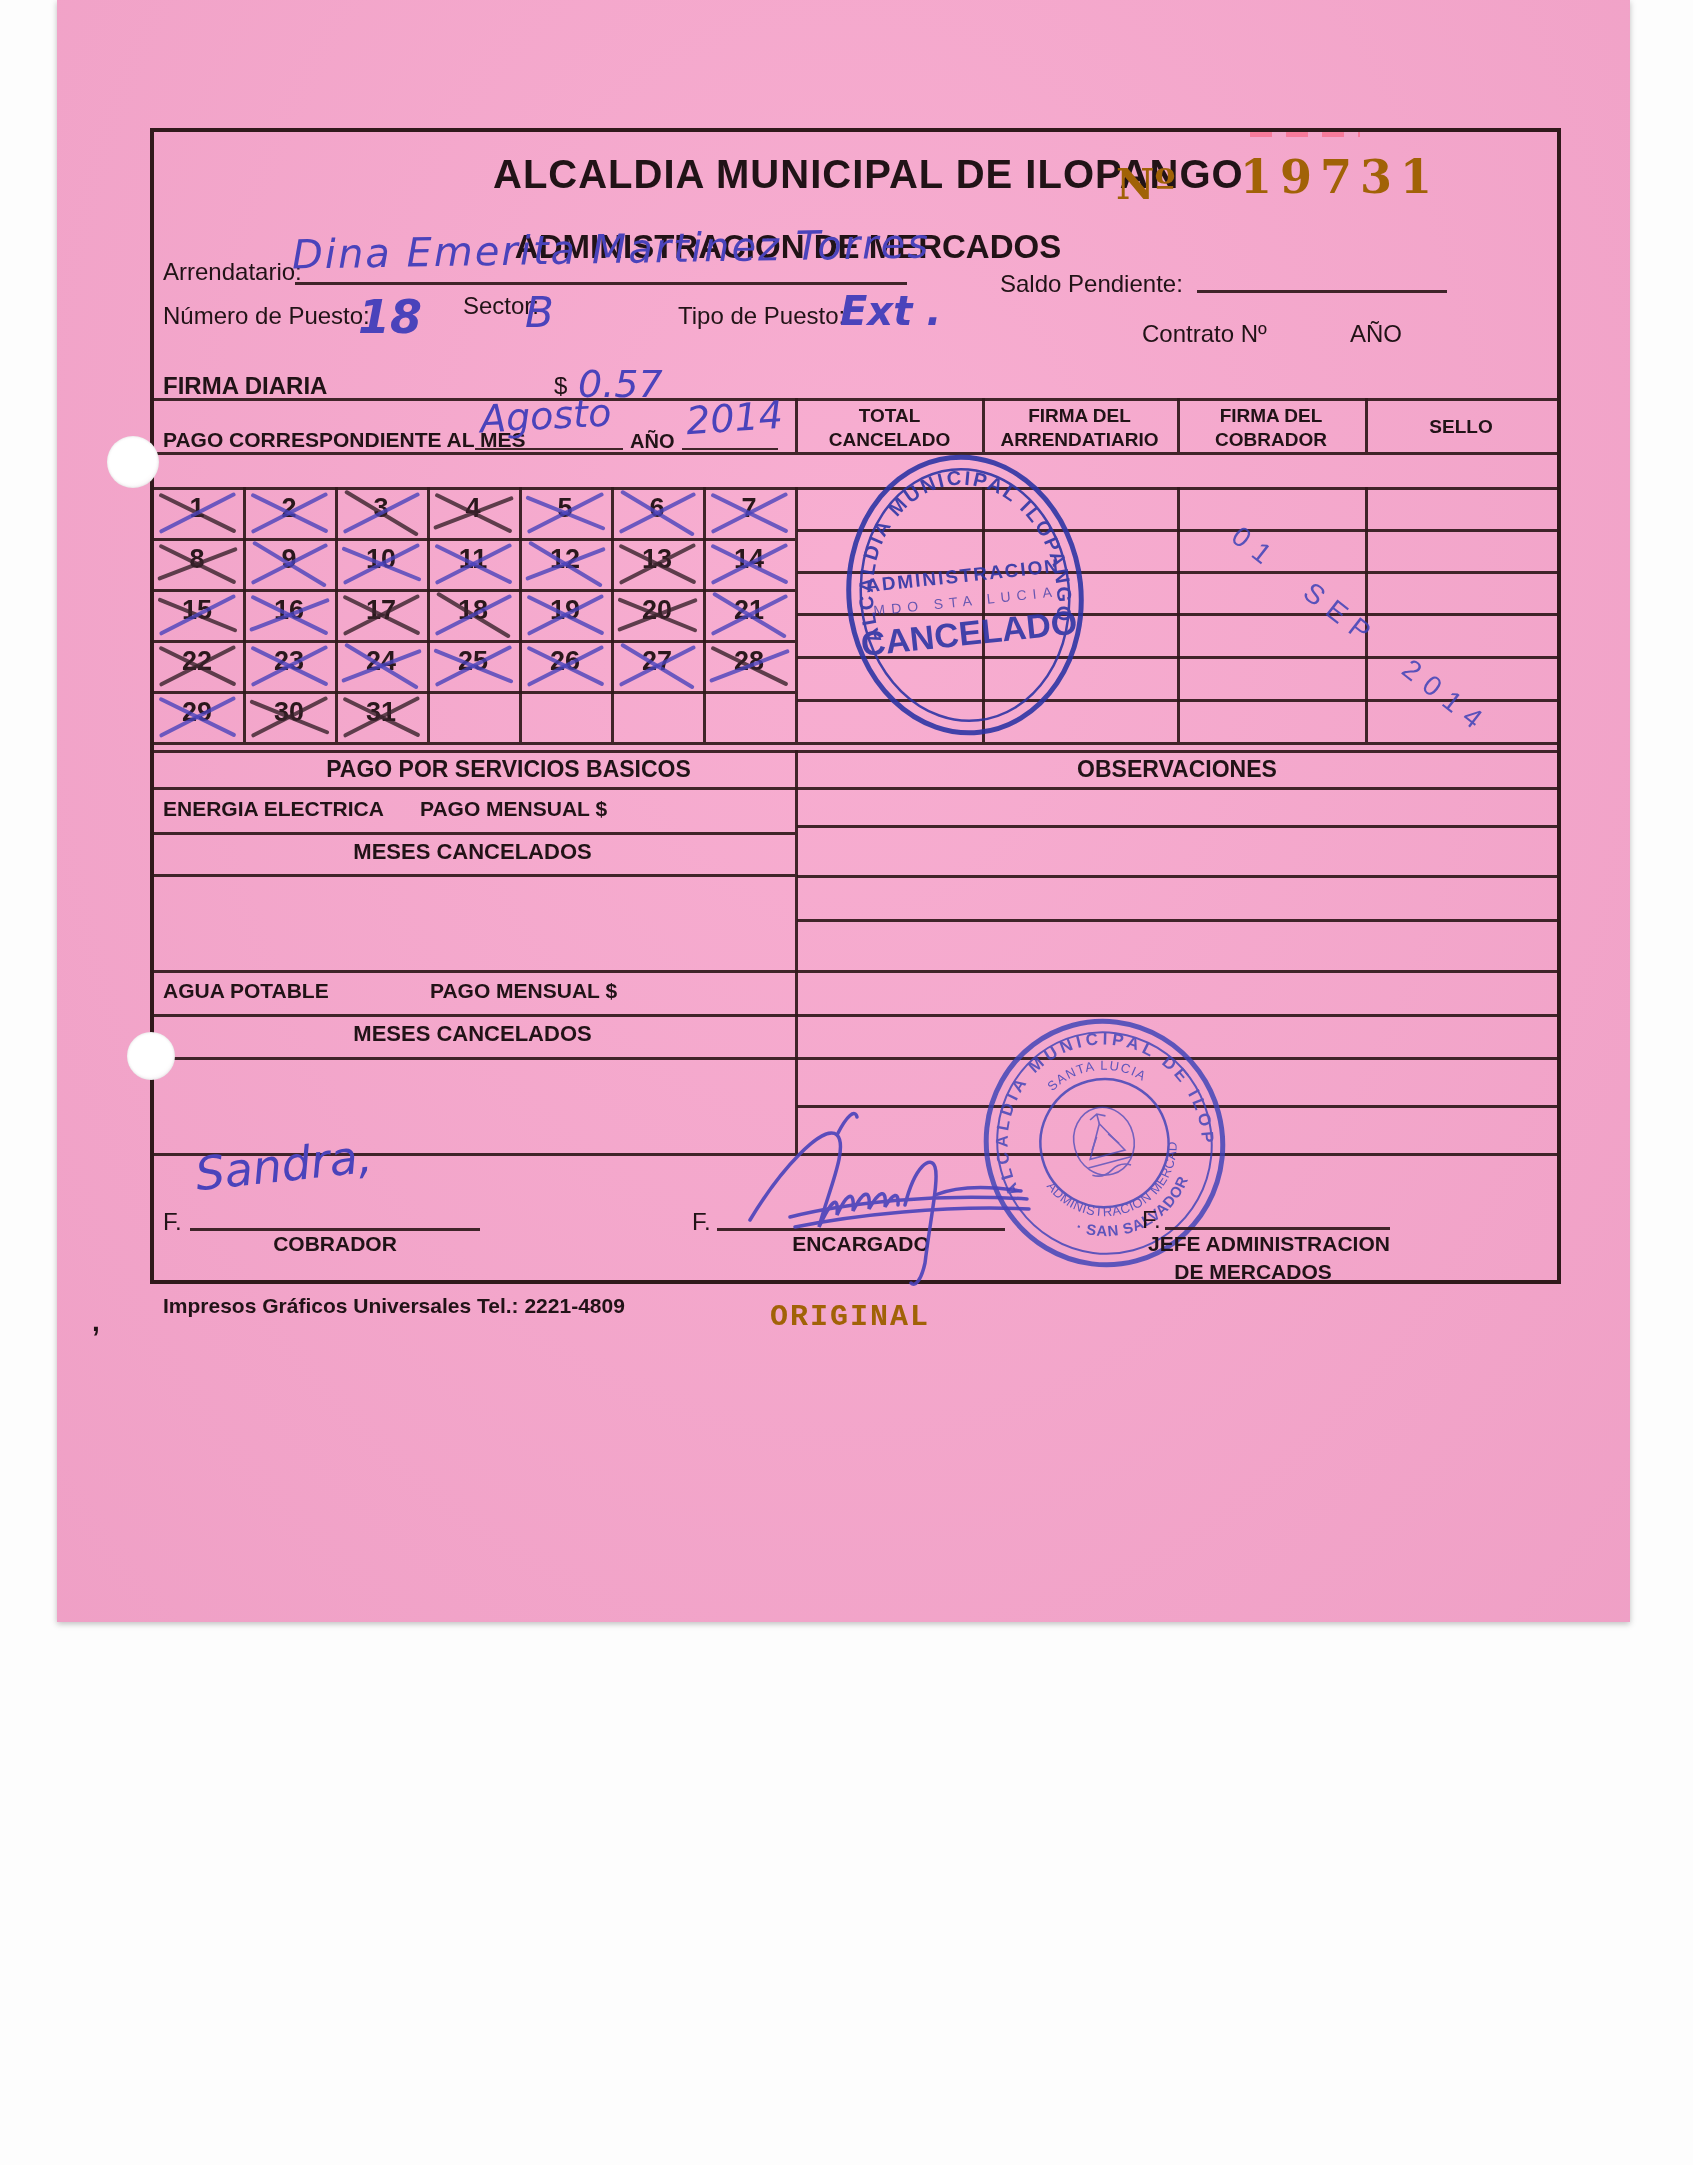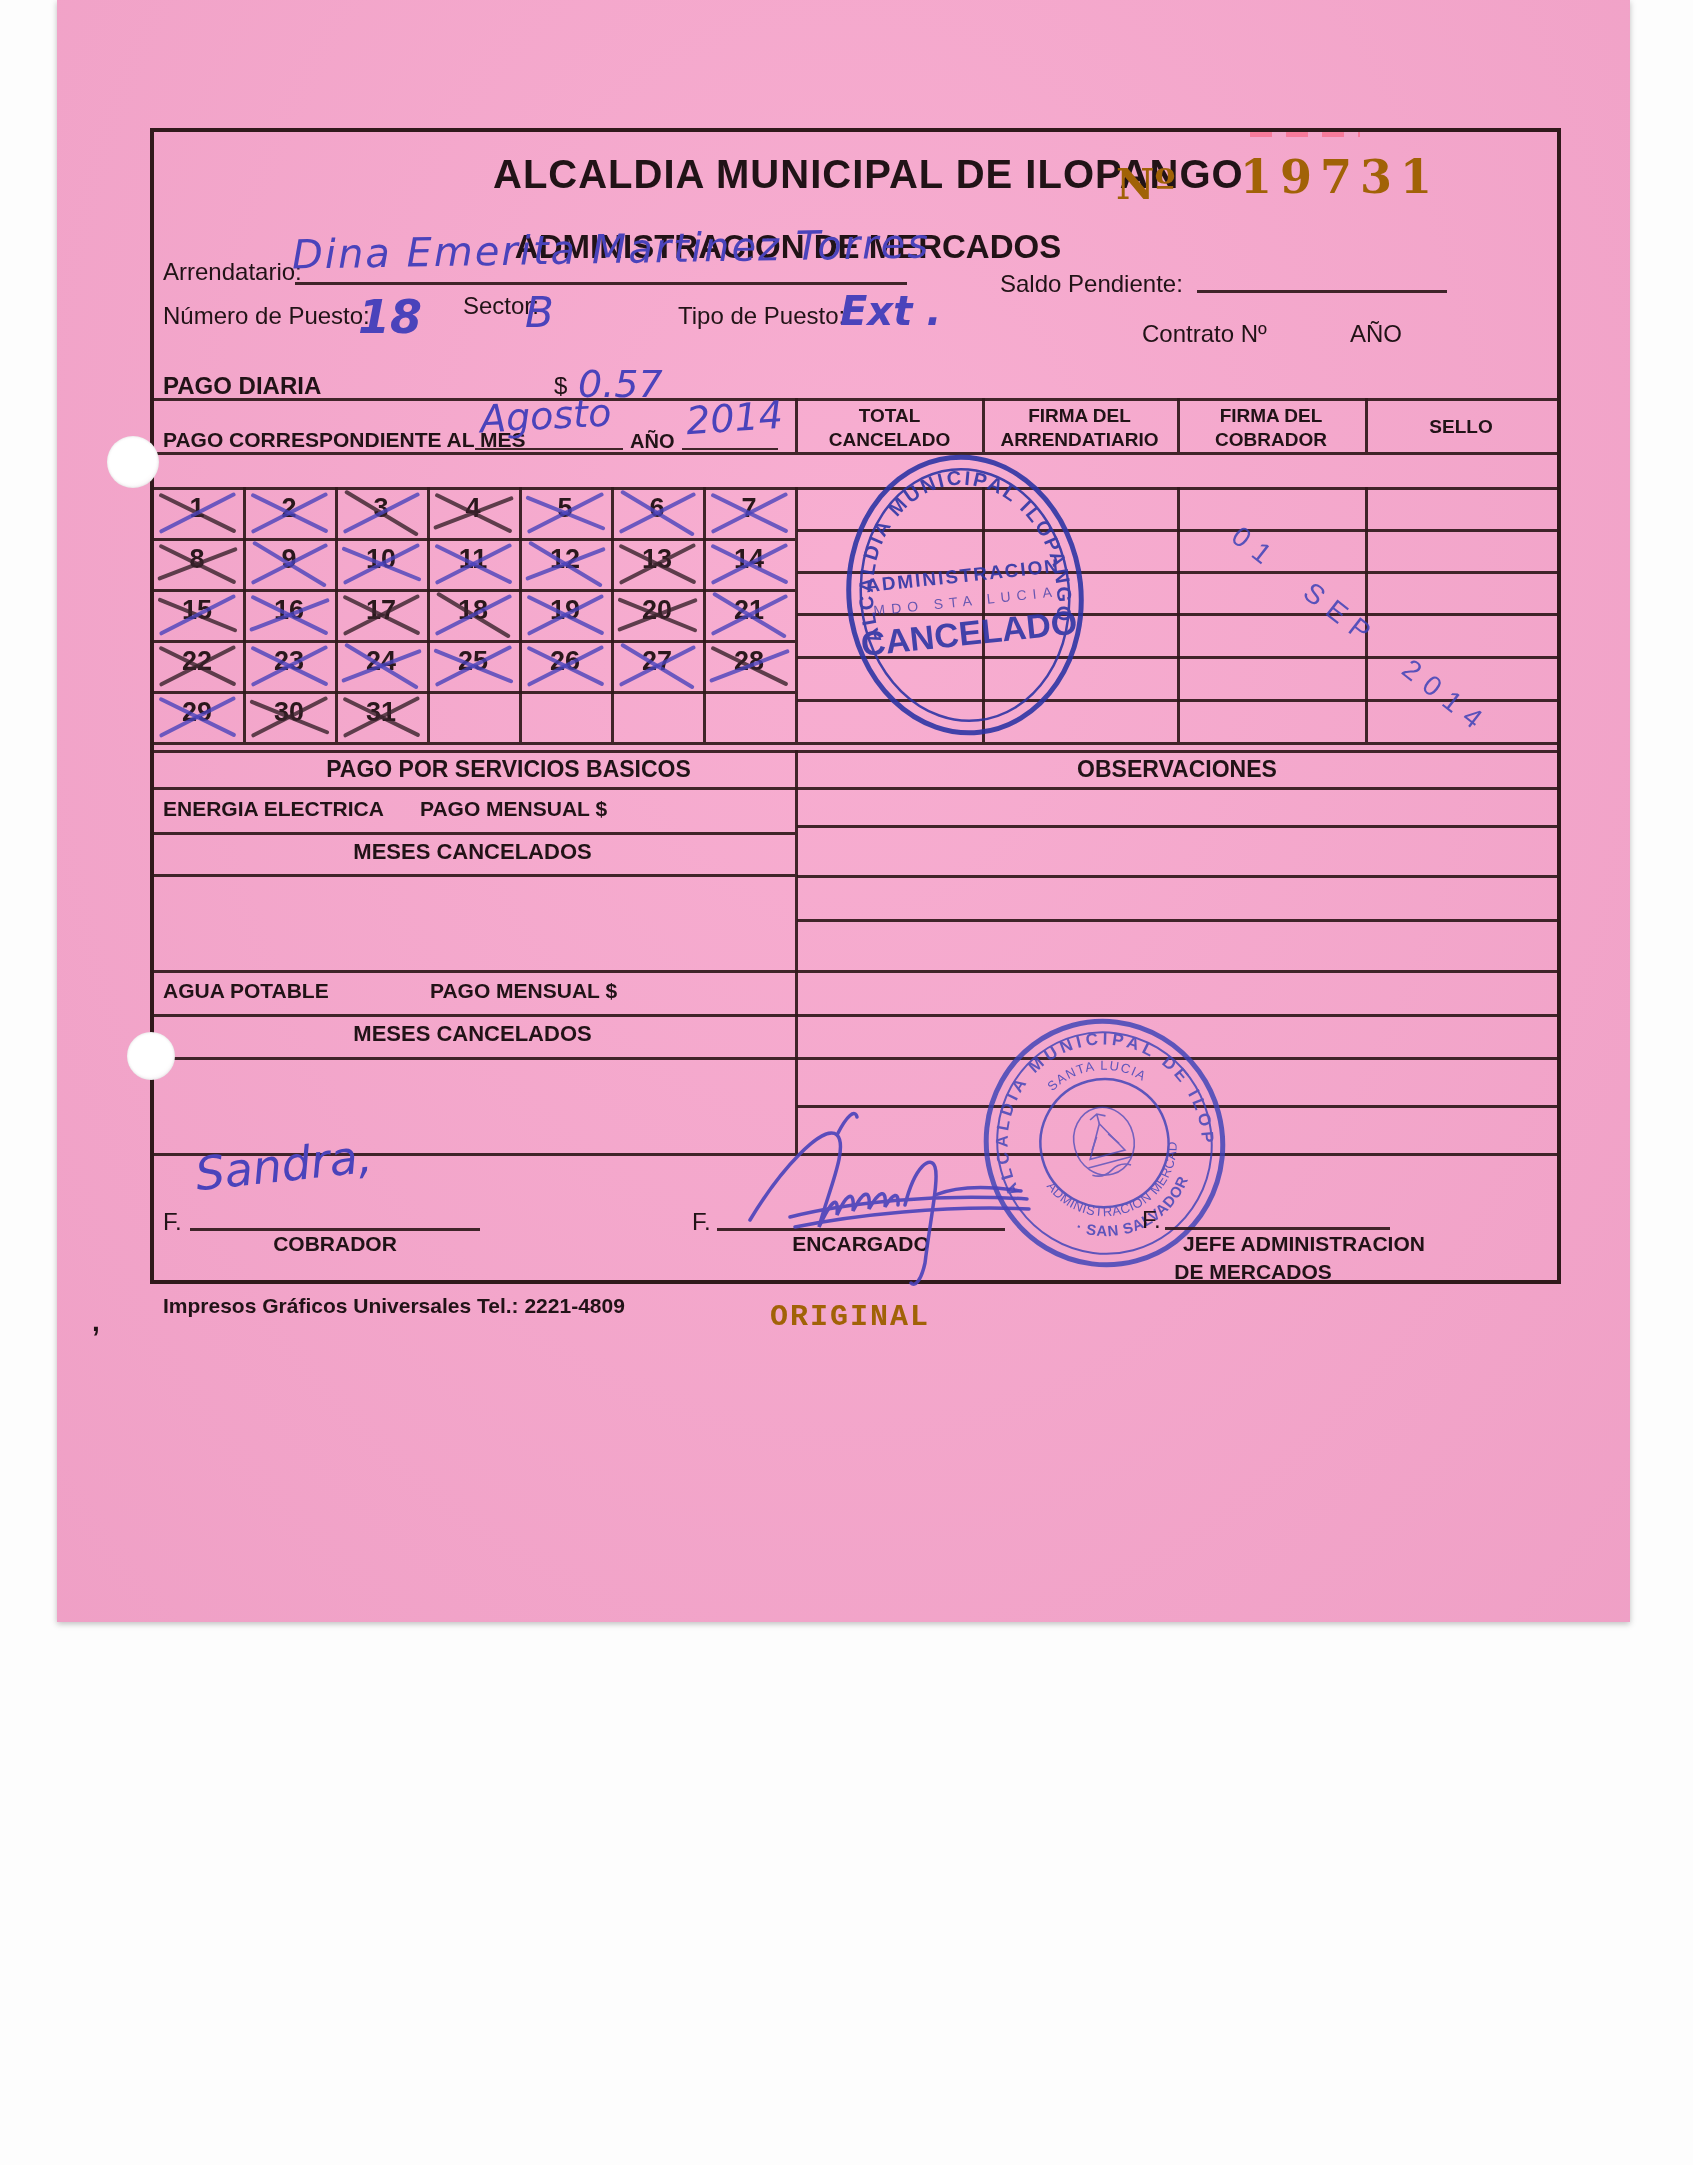--- a/index.html
+++ b/index.html
@@ -65,21 +65,21 @@
   <div class="lbl" style="left:163px;top:302px;">Número de Puesto:</div>
   <div class="hw" style="left:358px;top:290px;font-size:46px;font-weight:bold;">18</div>
   <div class="lbl" style="left:463px;top:292px;text-align:center;">Sector:</div>
   <div class="hw" style="left:525px;top:288px;font-size:42px;">B</div>
   <div class="lbl" style="left:678px;top:302px;">Tipo de Puesto:</div>
   <div class="hw" style="left:840px;top:288px;font-size:40px;font-weight:bold;">Ext .</div>
 
   <div class="lbl" style="left:1142px;top:320px;">Contrato Nº</div>
   <div class="lbl" style="left:1350px;top:320px;">AÑO</div>
 
-  <div class="lblb" style="left:163px;top:372px;font-size:24px;">PAGO DIARIA</div>
+  <div class="lblb" style="left:163px;top:372px;font-size:24px;">FIRMA DIARIA</div>
   <div class="lbl" style="left:554px;top:372px;">$</div>
   <div class="hw" style="left:578px;top:362px;font-size:38px;">0.57</div>
 
   <div class="hl" style="left:150px;top:398px;width:1407px;"></div>
   <div class="hl" style="left:150px;top:452px;width:1407px;"></div>
   <div class="hl" style="left:150px;top:487px;width:1407px;"></div>
   <div class="hl" style="left:150px;top:742px;width:1407px;"></div>
   <div class="hl" style="left:150px;top:538px;width:645px;"></div>
   <div class="hl" style="left:150px;top:589px;width:645px;"></div>
   <div class="hl" style="left:150px;top:640px;width:645px;"></div>
@@ -299,21 +299,21 @@
       <path d="M170,110 C180,70 196,60 200,72 C204,84 196,120 190,168 C186,186 180,192 176,188"></path>
       <path d="M200,100 C220,92 248,90 286,96"></path>
       <path d="M55,122 C110,108 200,98 292,104"></path>
       <path d="M60,132 C120,120 210,110 294,114"></path>
       <path d="M102,40 C112,20 120,14 122,22"></path>
     </g>
   </svg>
 
   <div class="lbl" style="left:1142px;top:1206px;">F.</div>
   <div class="hl" style="left:1165px;top:1227px;width:225px;"></div>
-  <div class="lblb ctr" style="left:1179px;top:1232px;width:250px;font-size:21px;">JEFE ADMINISTRACION</div>
+  <div class="lblb ctr" style="left:1144px;top:1232px;width:250px;font-size:21px;">JEFE ADMINISTRACION</div>
   <div class="lblb ctr" style="left:1128px;top:1260px;width:250px;font-size:21px;text-align:center;">DE MERCADOS</div>
 
   <div class="lblb" style="left:92px;top:1306px;font-size:28px;">,</div>
   <div class="lblb" style="left:163px;top:1294px;font-size:21px;">Impresos Gráficos Universales Tel.: 2221-4809</div>
   <div class="lblb red" style="left:770px;top:1300px;font-size:30px;letter-spacing:2px;font-family:Liberation Mono, monospace;">ORIGINAL</div>
 
   <div class="hole" style="left:107px;top:436px;width:52px;height:52px;"></div>
   <div class="hole" style="left:127px;top:1032px;width:48px;height:48px;"></div>
 </div>
 

